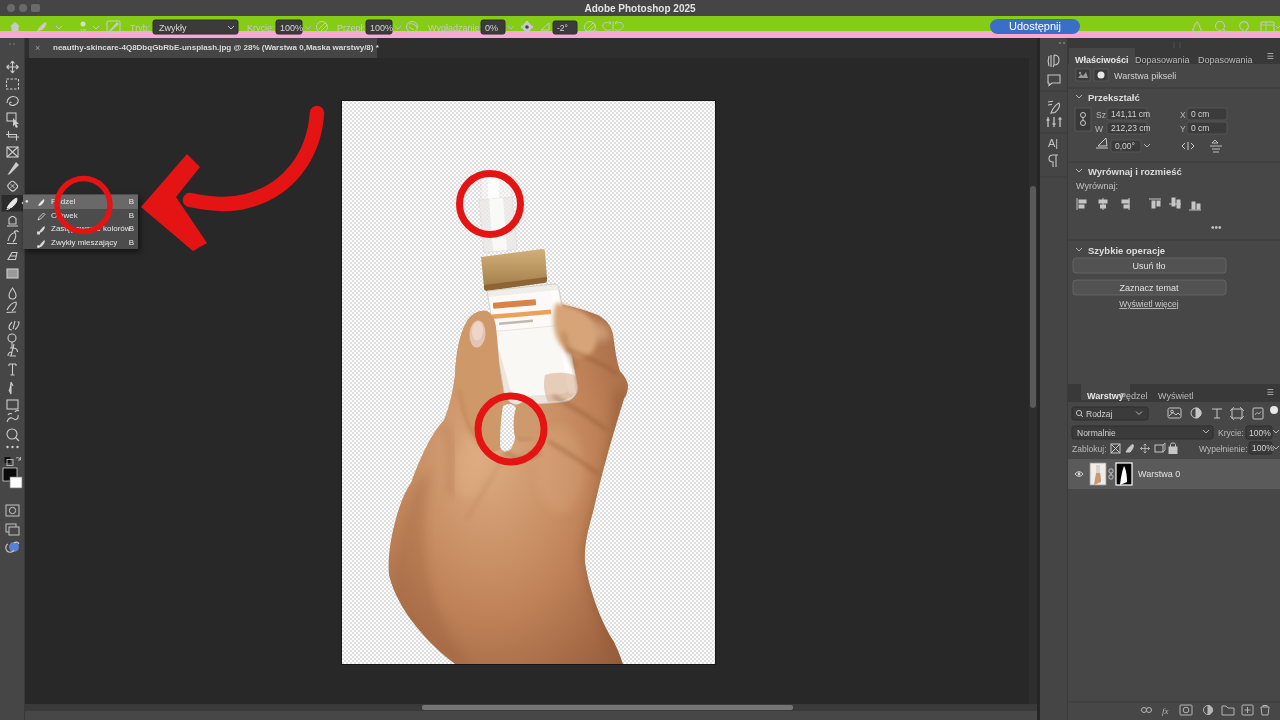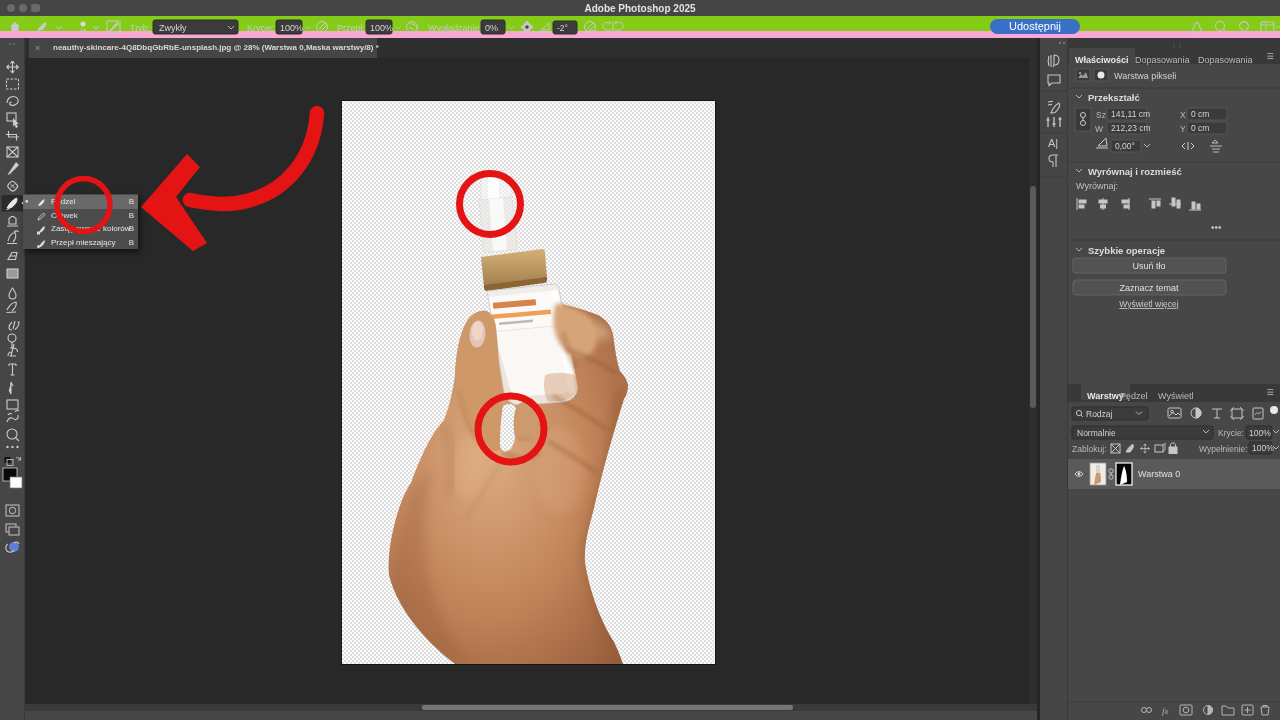--- a/index.html
+++ b/index.html
@@ -478,21 +478,21 @@
           <rect x="1" y="7.5" width="3" height="3" fill="#d8d8d8"></rect>
         </svg>
         <span class="tx">Zastępowanie kolorów</span>
         <span class="sc">B</span>
       </div>
     <div class="mi" style="top:41.5px">
         <svg style="position:absolute;left:13px;top:2px" width="11" height="11" viewBox="0 0 11 11">
           <path d="M3,9 C4,6.5 6,3.5 8.5,2 C9.5,3.5 8,6.5 5,9 Z" fill="#d8d8d8"></path>
           <circle cx="2.5" cy="8.5" r="1.5" fill="#d8d8d8"></circle>
         </svg>
-        <span class="tx">Przepł mieszający</span>
+        <span class="tx">Zwykły mieszający</span>
         <span class="sc">B</span>
       </div>
   </div>
   <svg class="abs" id="annot" viewBox="0 0 1040 720">
     <circle cx="83.5" cy="205" r="26.5" fill="none" stroke="#e41414" stroke-width="5.5"></circle>
     <circle cx="490" cy="204" r="30.5" fill="none" stroke="#e41414" stroke-width="7"></circle>
     <circle cx="511" cy="429" r="33" fill="none" stroke="#e41414" stroke-width="7"></circle>
     <path d="M317,113 C314,157 287,191 247,201 C228,206 210,204 190,200" stroke="#e41414" stroke-width="14.5" fill="none" stroke-linecap="round"></path>
     <path d="M141,207 L187,154 L200,167 L176,197 L207,243 L193,251 Z" fill="#e41414"></path>
   </svg>

